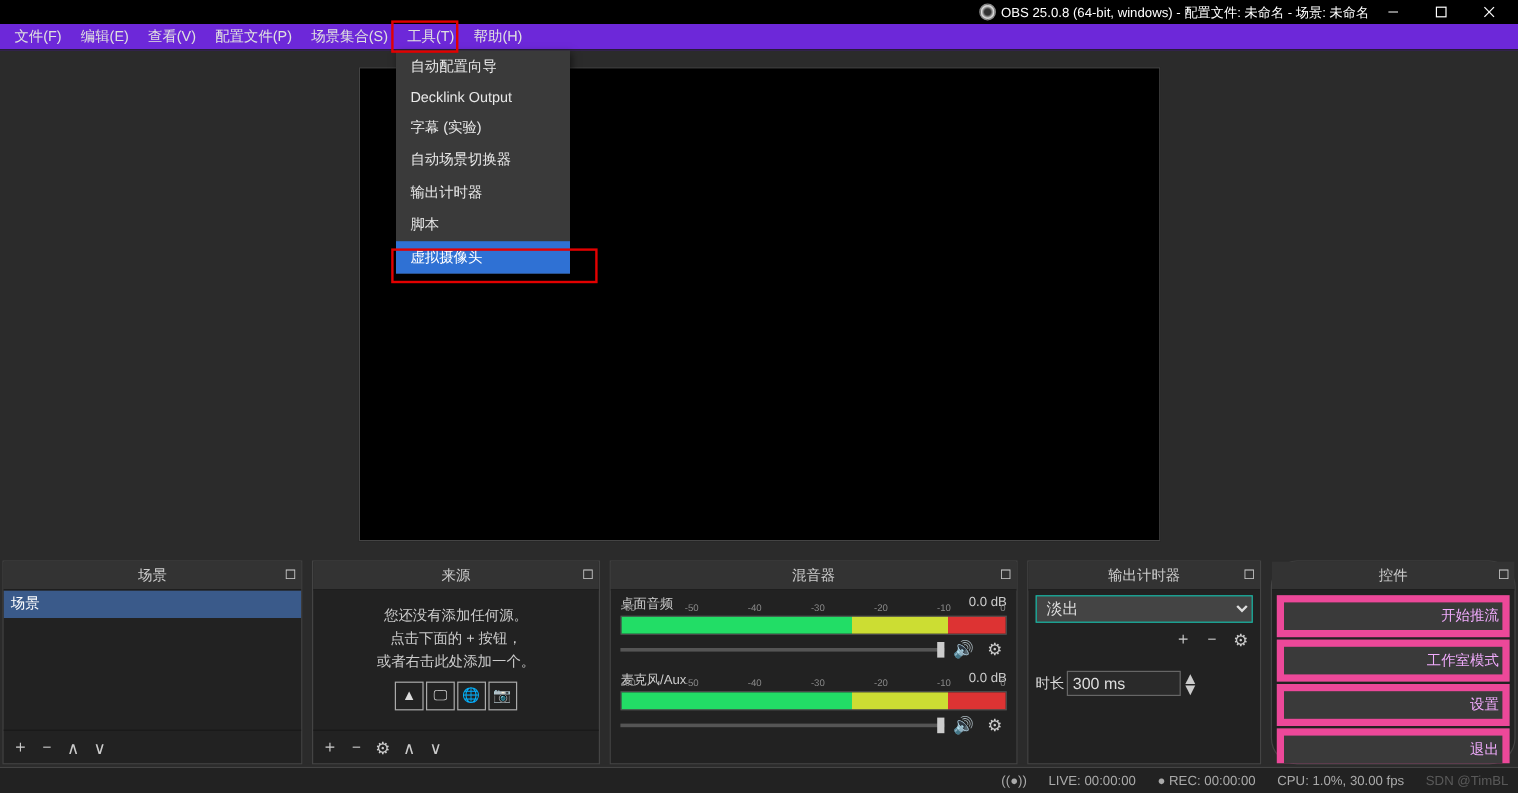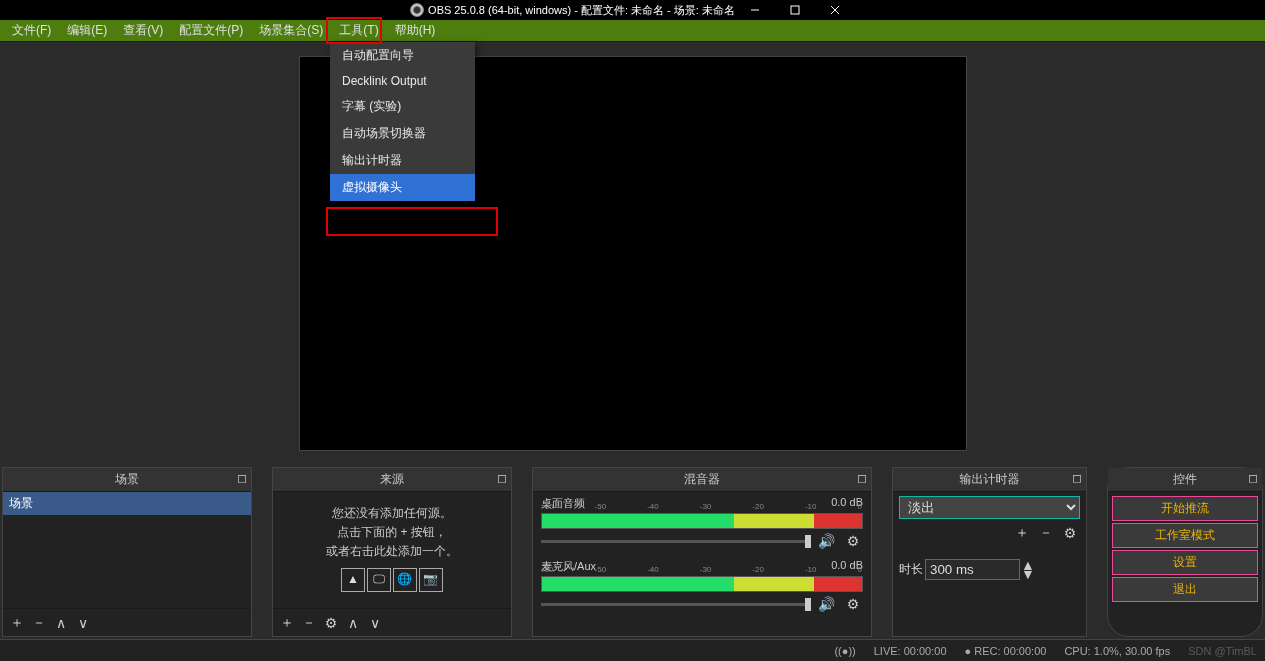--- a/index.html
+++ b/index.html
@@ -1,31 +1,31 @@
 <!DOCTYPE html>
 <html><head>
 <meta charset="utf-8">
 <style>
 * { margin: 0; padding: 0; box-sizing: border-box; font-family: "Microsoft YaHei", Arial, sans-serif; }
 body { background: #2b2b2b; color: #d8d8d8; font-size: 12px; width: 1265px; height: 661px; overflow: hidden; display: flex; flex-direction: column; }
-.titlebar { background: #000; color: #fff; height: 20px; display: flex; align-items: center; justify-content: center; padding: 0 4px; font-size: 11px; }
+.titlebar { background: #000; color: #fff; height: 20px; display: flex; align-items: center; justify-content: flex-end; padding: 0 4px; font-size: 11px; }
 .titlebar-left { display: flex; align-items: center; gap: 4px; }
 .obs-logo { width: 14px; height: 14px; border-radius: 50%; background: radial-gradient(circle, #333 30%, #ddd 60%, #333); border: 1px solid #888; }
 .win-controls { display: flex; gap: 0; }
 .win-btn { width: 40px; height: 20px; display: flex; align-items: center; justify-content: center; cursor: pointer; }
-.menubar { background: #4d7c0f; height: 22px; display: flex; align-items: center; padding: 0 4px; border-bottom: 1px solid #1a1a1a; position: relative; }
+.menubar { background: #6d28d9; height: 22px; display: flex; align-items: center; padding: 0 4px; border-bottom: 1px solid #1a1a1a; position: relative; }
 .menu-item { padding: 3px 8px; cursor: pointer; color: #e0e0e0; }
 .red-box1 { position: absolute; border: 2px solid #e30000; left: 326px; top: -3px; width: 56px; height: 27px; pointer-events: none; z-index: 20; }
 .red-box2 { position: absolute; border: 2px solid #e30000; left: 326px; top: 187px; width: 172px; height: 29px; pointer-events: none; z-index: 20; }
 .dropdown { position: absolute; left: 330px; top: 22px; background: #3a3a3a; width: 145px; z-index: 15; box-shadow: 2px 2px 6px rgba(0,0,0,0.5); }
 .dropdown-item { padding: 5px 12px; cursor: pointer; color: #e8e8e8; }
 .dropdown-item.highlighted { background: #2f71d4; color: #fff; }
 .preview-area { flex: 1; background: #2b2b2b; display: flex; align-items: center; justify-content: center; }
 .preview-canvas { width: 668px; height: 395px; background: #000; border: 1px solid #444; }
-.docks { display: flex; height: 174px; gap: 20px; padding: 2px; }
+.docks { display: flex; height: 174px; gap: 8px; padding: 2px; }
 .dock { background: #222; display: flex; flex-direction: column; border: 1px solid #444; }
 .dock-header { background: #333; text-align: center; padding: 3px 4px; position: relative; border-bottom: 1px solid #1a1a1a; color: #ccc; }
 .dock-detach { position: absolute; right: 4px; top: 3px; cursor: pointer; }
 .dock-body { flex: 1; overflow: hidden; position: relative; }
 .dock-footer { height: 28px; display: flex; align-items: center; gap: 2px; padding: 0 4px; border-top: 1px solid #1a1a1a; }
 .icon-btn { width: 20px; height: 20px; display: flex; align-items: center; justify-content: center; cursor: pointer; font-size: 14px; color: #ccc; }
 .scenes { width: 250px; }
 .scene-row { background: #3a5a8a; padding: 3px 6px; color: #fff; }
 .sources { width: 240px; }
 .sources-empty { text-align: center; padding: 12px 10px; color: #ccc; line-height: 1.6; }
@@ -41,21 +41,21 @@
 .slider-track { flex: 1; height: 3px; background: #555; position: relative; }
 .slider-thumb { position: absolute; right: 0; top: -5px; width: 6px; height: 13px; background: #ccc; }
 .transitions { width: 195px; }
 .trans-body { padding: 4px 6px; }
 .trans-select { width: 100%; background: #444; color: #ddd; border: 1px solid #14b8a6; padding: 2px 4px; margin-bottom: 4px; }
 .trans-row { display: flex; align-items: center; gap: 4px; justify-content: flex-end; }
 .trans-spin { display: flex; align-items: center; gap: 2px; }
 .trans-input { width: 95px; background: #2a2a2a; color: #ddd; border: 1px solid #666; padding: 2px 4px; }
 .controls { flex: 1; border-radius: 22px; }
 .ctrl-body { padding: 4px; display: flex; flex-direction: column; gap: 2px; }
-.ctrl-btn { background: #3a3a3a; border: 1px solid #ec4899; color: #eab308; padding: 3px; text-align: center; cursor: pointer; }
+.ctrl-btn { background: #3a3a3a; border: 6px solid #ec4899; color: #f0abfc; padding: 3px; text-align: right; cursor: pointer; }
 .statusbar { height: 22px; background: #222; display: flex; align-items: center; justify-content: flex-end; gap: 18px; padding: 0 8px; font-size: 11px; color: #aaa; border-top: 1px solid #444; }
 .src-icon { width: 24px; height: 24px; border: 1px solid #aaa; display: flex; align-items: center; justify-content: center; color: #ddd; }
 svg { display: block; }
 </style>
 </head>
 <body>
 
 <div class="titlebar">
   <div class="titlebar-left">
     <span class="obs-logo"></span>
@@ -90,20 +90,21 @@
   <div class="menu-item">工具(T)</div>
   <div class="menu-item">帮助(H)</div>
   <div class="red-box1"></div>
   <div class="red-box2"></div>
   <div class="dropdown">
     <div class="dropdown-item">自动配置向导</div>
     <div class="dropdown-item">Decklink Output</div>
     <div class="dropdown-item">字幕 (实验)</div>
     <div class="dropdown-item">自动场景切换器</div>
     <div class="dropdown-item">输出计时器</div>
+    <div class="dropdown-item">脚本</div>
     <div class="dropdown-item highlighted">虚拟摄像头</div>
   </div>
 </div>
 
 <div class="preview-area">
   <div class="preview-canvas"></div>
 </div>
 
 <div class="docks">
 

